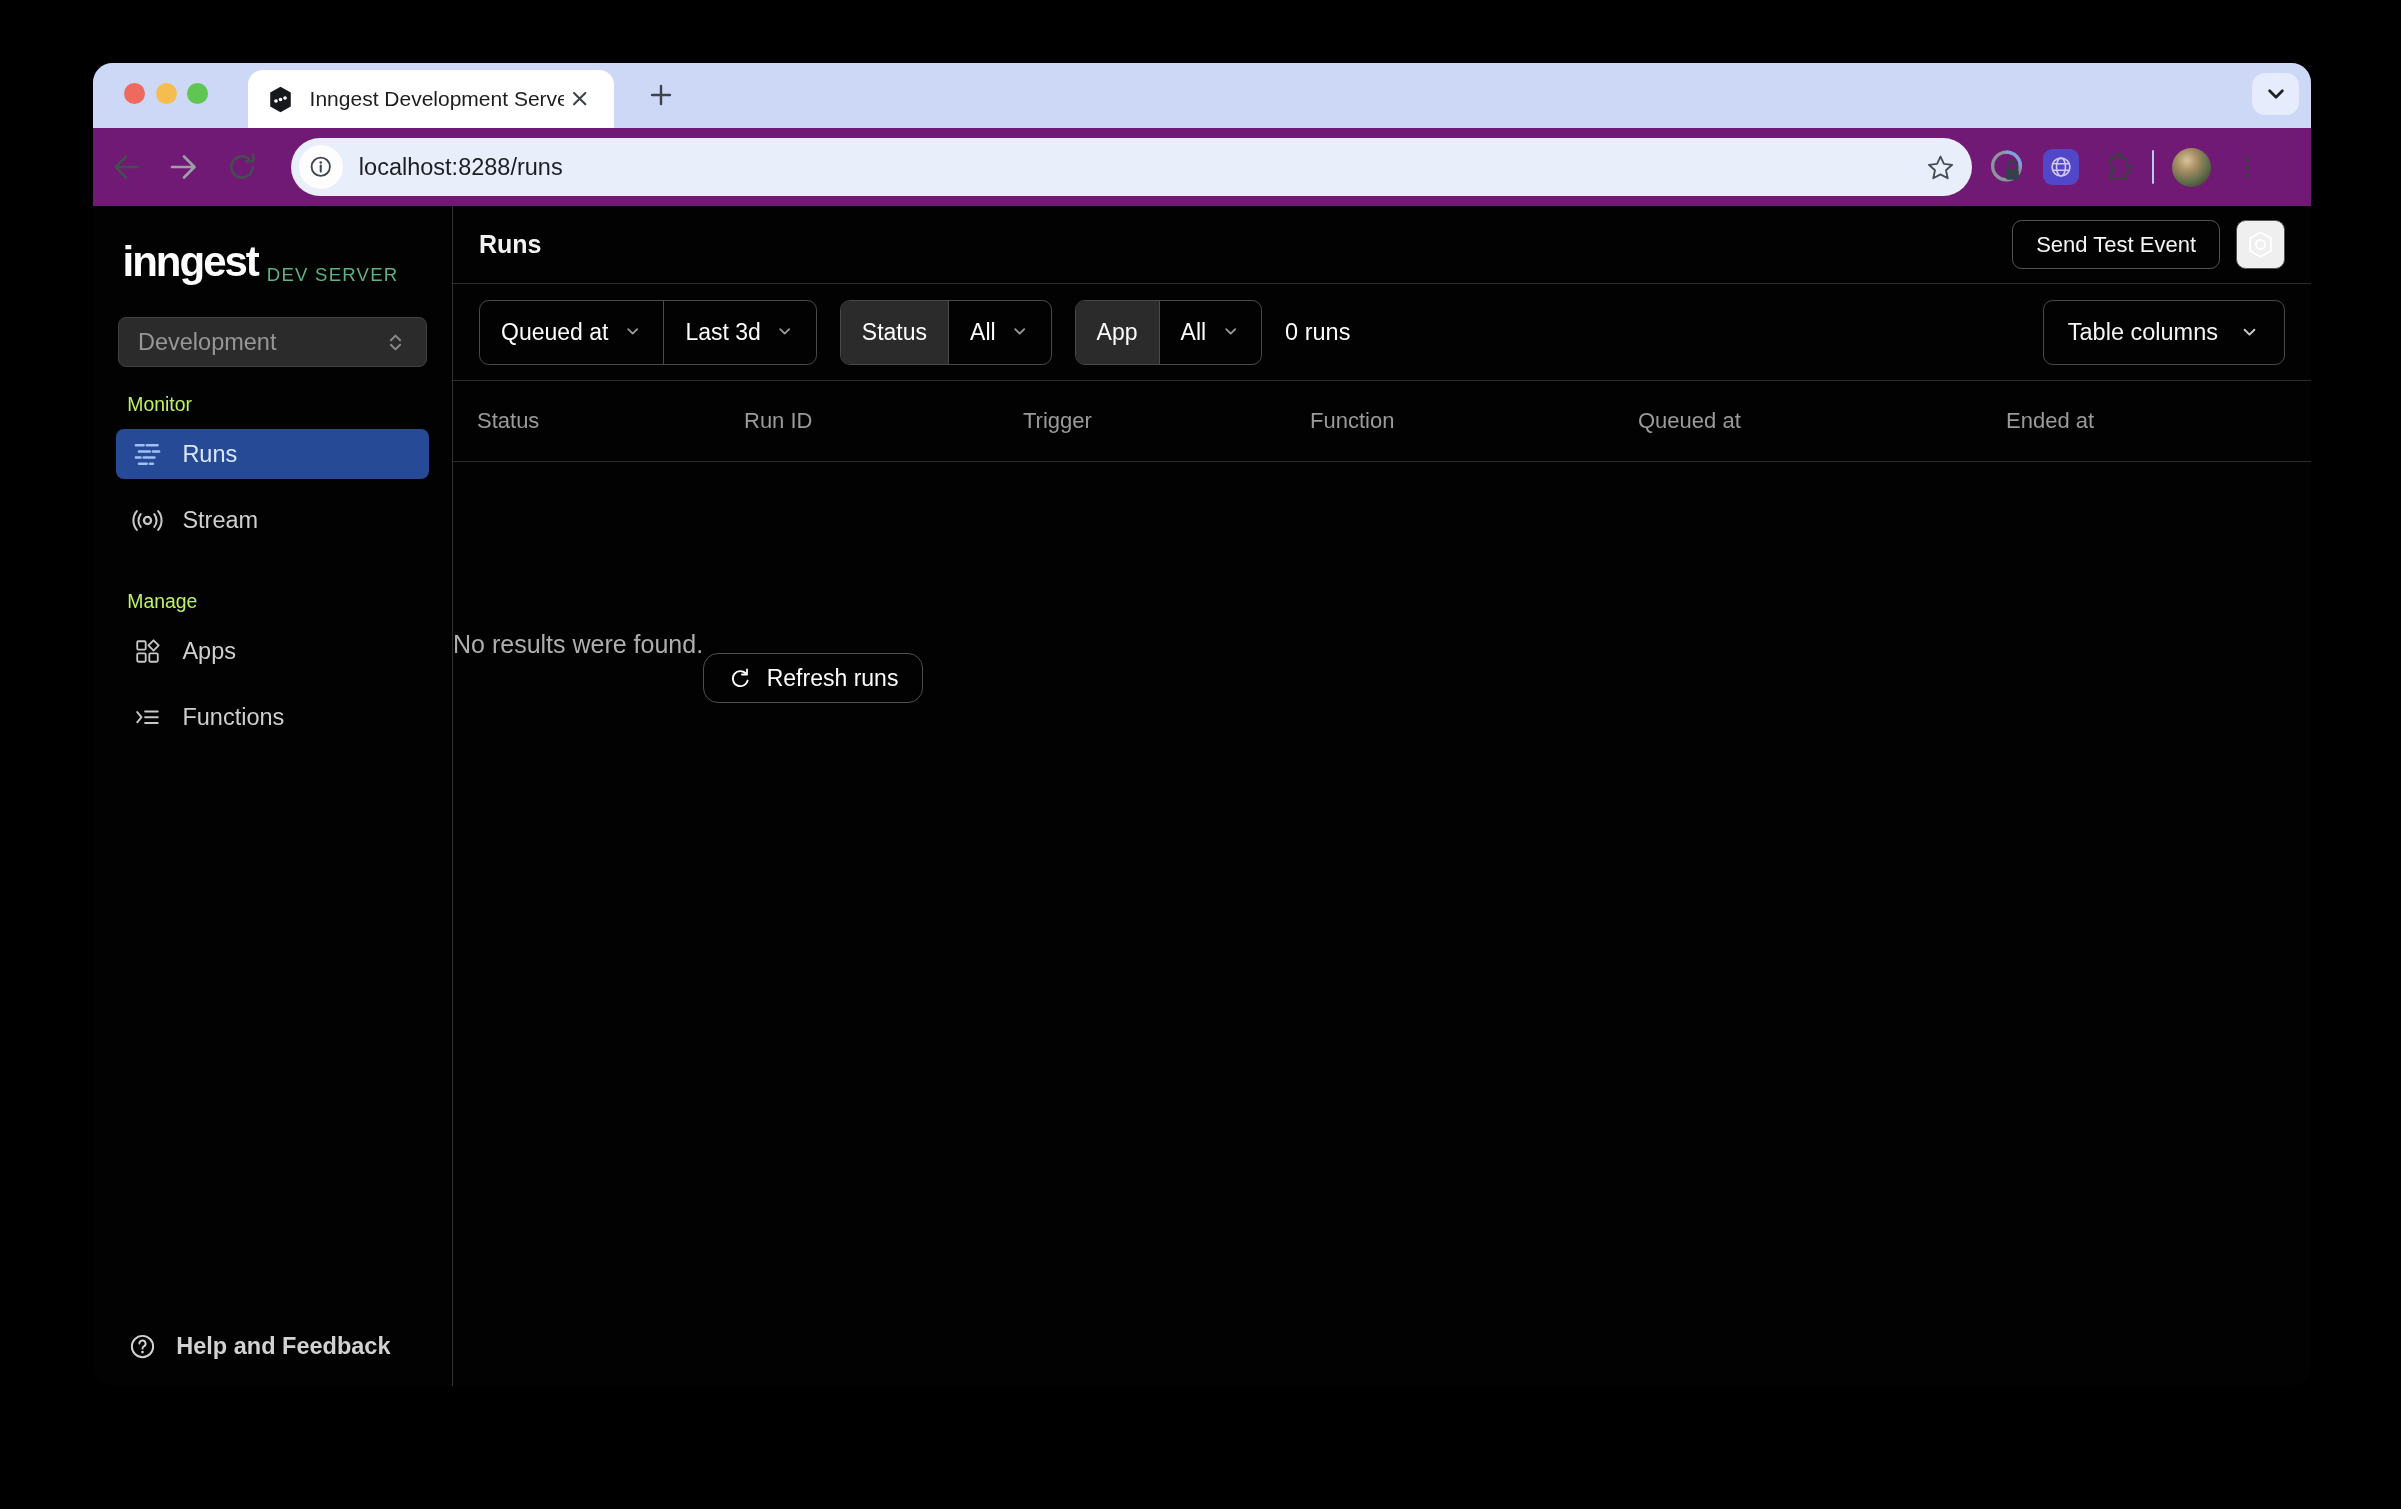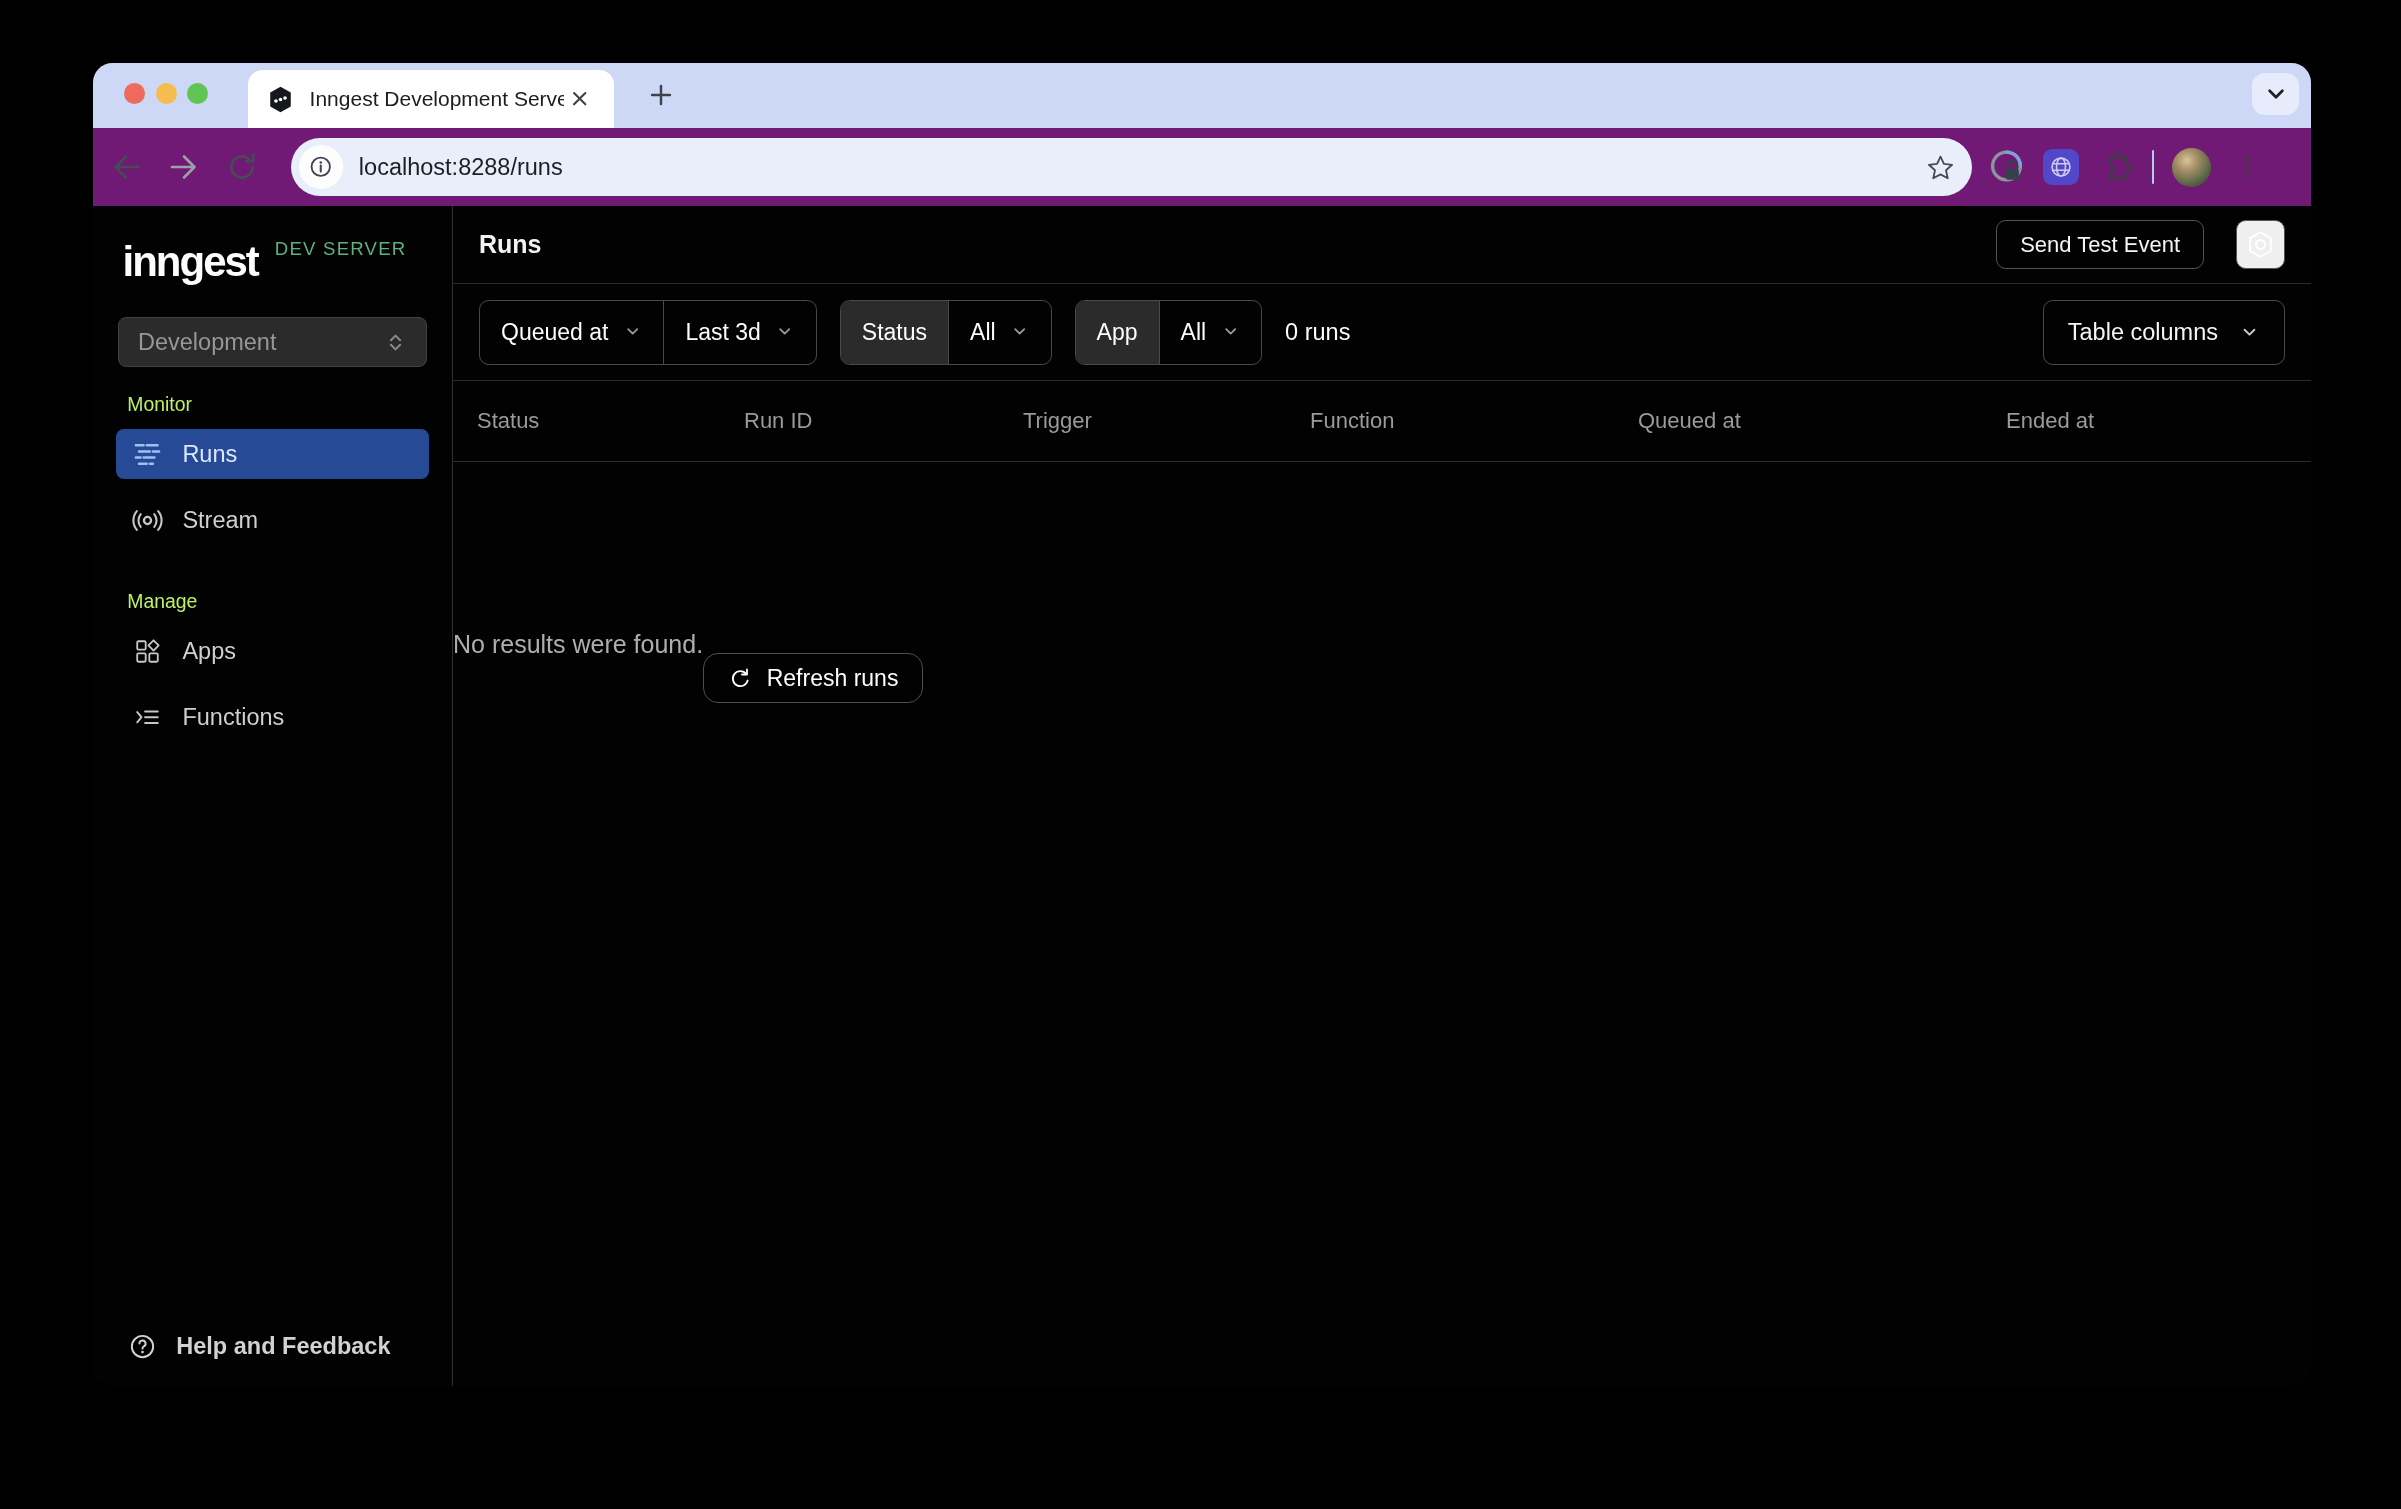--- a/index.html
+++ b/index.html
@@ -45,21 +45,21 @@
   .ext-purple { width:36px; height:36px; border-radius:9px; background:#5247c8; display:flex; align-items:center; justify-content:center; }
   .vsep { width:2.4px; height:34px; background:#b9c9ee; border-radius:1.6px; }
   .avatar { width:39px; height:39px; border-radius:50%;
     background: radial-gradient(circle at 38% 32%, #d8c49a 0%, #a58d64 30%, #5f6b4a 62%, #2b3124 100%); }
 
   
   .app { flex:1; min-height:0; display:flex; background:#020202; color:#cfcfcf; }
 
   
   .sidebar { width:360px; flex:none; border-right:1.6px solid #303030; display:flex; flex-direction:column; padding:27.5px 23px 24px; }
-  .logo-row { display:flex; align-items:flex-start; gap:17px; padding:4.9px 6.5px 0; margin-bottom:31px; }
+  .logo-row { display:flex; align-items:flex-end; gap:9px; padding:4.9px 6.5px 0; margin-bottom:31px; }
   .logo-word { font-size:42px; font-weight:800; letter-spacing:-2px; color:#fdfdfd; }
   .logo-tag { font-size:18.6px; font-weight:500; letter-spacing:1.2px; color:#5cb283; }
   .env-select {
     height:50px; margin:0 1.6px 26px; background:#2b2b2b; border:0.8px solid #414141; border-radius:8px;
     display:flex; align-items:center; justify-content:space-between; padding:0 19.4px;
     color:#979797; font-size:23.5px;
   }
   .section-label { font-size:19.4px; color:#bef264; margin:0 11.3px 13px; }
   .section-label.second { margin-top:29px; }
   .nav-item {
@@ -69,21 +69,21 @@
   .nav-item .nicon { width:31px; height:31px; display:flex; align-items:center; justify-content:center; color:#c7c7c7; flex:none; }
   .nav-item.active { background:#264a96; color:#dbe7fd; margin-bottom:16px; }
   .nav-item.active .nicon { color:#9fc0f5; }
   .side-spacer { flex:1; }
   .help-row { display:flex; align-items:center; gap:18px; font-size:23.5px; color:#d2d2d2; padding:0 11.3px;font-weight:bold; }
 
   
   .main { flex:1; min-width:0; display:flex; flex-direction:column; }
   .page-header { height:78px; flex:none; display:flex; align-items:center; justify-content:space-between; padding:0 26px; border-bottom:1.6px solid #2c2c2c; }
   .page-title { font-size:25px; font-weight:600; color:#f2f2f2; }
-  .header-actions { display:flex; align-items:flex-end; gap:32px;padding-left:26px; }
+  .header-actions { display:flex; align-items:flex-end; gap:16px;padding-left:26px; }
   .btn-outline {
     height:49px; display:flex; align-items:center; gap:14.6px; padding:0 23px;
     border:1.6px solid #545454; border-radius:9.7px; background:transparent;
     color:#f5f5f5; font-size:22px; white-space:nowrap;
   }
   .icon-btn { width:49px; height:49px; display:flex; align-items:center; justify-content:center; border:1.6px solid #545454; border-radius:9.7px; color:#fff; }
 
   .filter-bar { height:97px; flex:none; display:flex; align-items:center; gap:23px; padding:0 26px; border-bottom:1.6px solid #2c2c2c; }
   .filter-group { display:flex; align-items:stretch; height:65px; border:1.6px solid #4a4a4a; border-radius:9.7px; overflow:hidden; }
   .fseg { display:flex; align-items:center; gap:14.6px; padding:0 21px; font-size:23px; color:#fdfdfd; }

